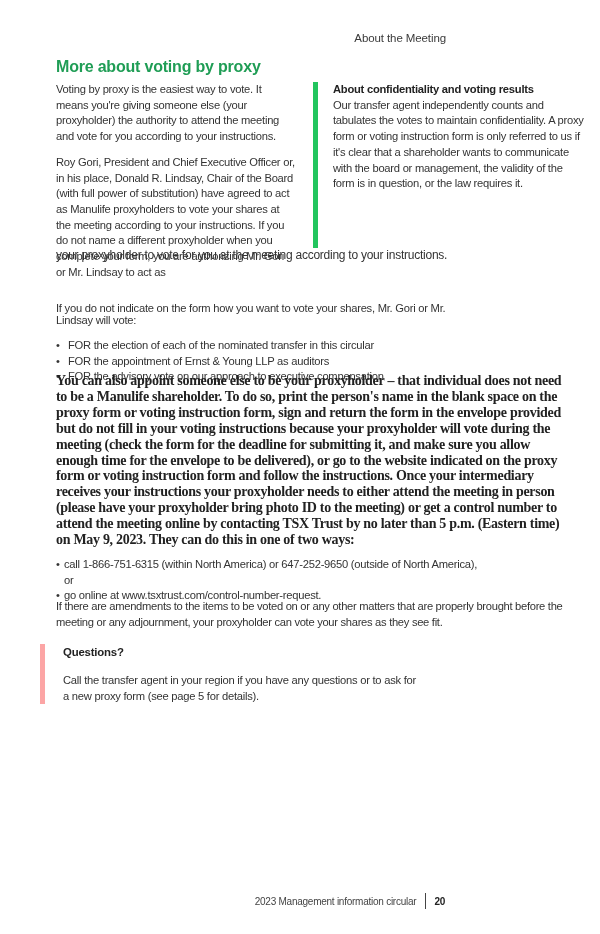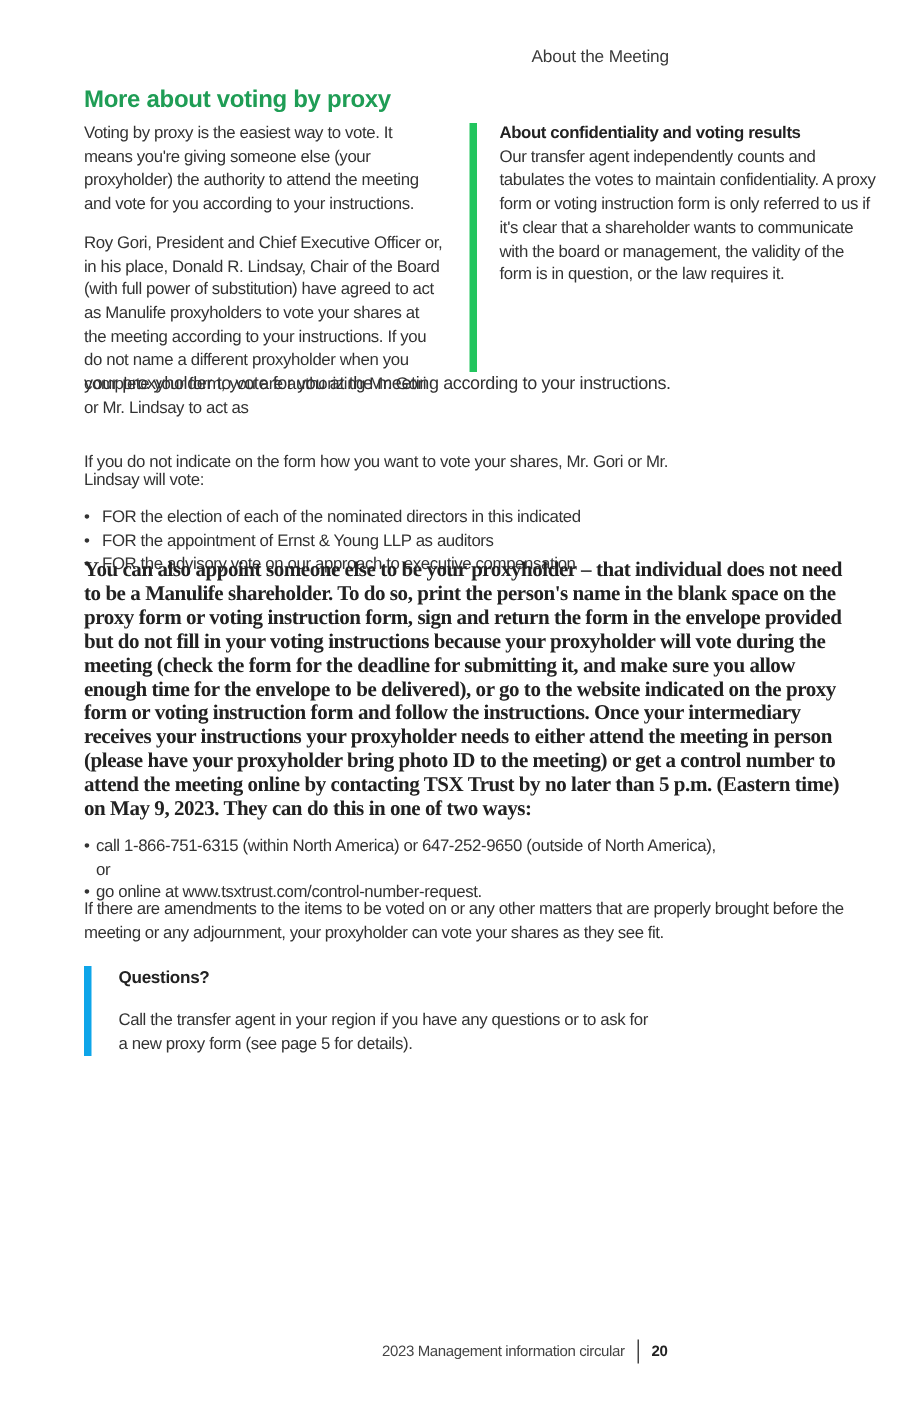--- a/index.html
+++ b/index.html
@@ -16,21 +16,21 @@
   .wrap-line { position:absolute; left:56px; top:248px; font-size:12px; line-height:15.7px; letter-spacing:-0.25px; color:#333; }
   .intro { position:absolute; left:56px; top:302px; font-size:11.2px; letter-spacing:-0.25px; color:#333; margin:0; }
   .bullets { position:absolute; left:56px; top:338px; list-style:none; margin:0; padding:0; font-size:11.2px; line-height:15.7px; letter-spacing:-0.25px; color:#333; }
   .bullets li { position:relative; padding-left:12px; }
   .bullets li::before { content:"•"; position:absolute; left:0; top:0; color:#333; }
   .bold-para { position:absolute; left:56px; top:373px; width:510px; font-size:14px; line-height:15.9px; font-weight:bold; color:#222; letter-spacing:-0.3px; margin:0;font-family:Liberation Serif, serif; }
   .ways { position:absolute; left:56px; top:557px; list-style:none; margin:0; padding:0; font-size:11.2px; line-height:15.7px; letter-spacing:-0.25px; color:#333; }
   .ways li { position:relative; padding-left:8px; }
   .ways li::before { content:"•"; position:absolute; left:0; top:0; }
   .amend { position:absolute; left:56px; top:598px; width:512px; font-size:11.2px; line-height:16px; letter-spacing:-0.3px; color:#333; margin:0; }
-  .questions { position:absolute; left:56px; top:644px; width:360px; height:60px; border-left:5px solid #0ea5e9; padding-left:13px; }
+  .questions { position:absolute; left:40px; top:644px; width:360px; height:60px; border-left:5px solid #fca5a5; padding-left:13px; }
   .questions .q-head { position:absolute; left:18px; top:2px; font-size:11.4px; font-weight:bold; color:#222; margin:0; letter-spacing:-0.2px; }
   .questions .q-body { position:absolute; left:18px; top:28px; width:360px; font-size:11.2px; line-height:16px; letter-spacing:-0.25px; color:#333; margin:0; }
   .footer { position:absolute; right:38px; top:893px; font-size:10px; color:#444; display:flex; align-items:center; letter-spacing:-0.25px; }
   .footer .divider { display:inline-block; width:1px; height:16px; background:#444; margin:0 8px 0 9px; }
   .footer .pnum { font-weight:bold; color:#222; }
 </style>
 </head>
 <body>
 
 <div class="page">
@@ -47,21 +47,21 @@
   <div class="sidebar">
     <p class="sb-head">About confidentiality and voting results</p>
     <p>Our transfer agent independently counts and tabulates the votes to maintain confidentiality. A proxy form or voting instruction form is only referred to us if it's clear that a shareholder wants to communicate with the board or management, the validity of the form is in question, or the law requires it.</p>
   </div>
 
   <div class="wrap-line">your proxyholder to vote for you at the meeting according to your instructions.</div>
 
   <p class="intro">If you do not indicate on the form how you want to vote your shares, Mr. Gori or Mr. Lindsay will vote:</p>
 
   <ul class="bullets">
-    <li>FOR the election of each of the nominated directors in this indicated</li>
+    <li>FOR the election of each of the nominated transfer in this circular</li>
     <li>FOR the appointment of Ernst &amp; Young LLP as auditors</li>
     <li>FOR the advisory vote on our approach to executive compensation</li>
   </ul>
 
   <p class="bold-para">You can also appoint someone else to be your proxyholder – that individual does not need to be a Manulife shareholder. To do so, print the person's name in the blank space on the proxy form or voting instruction form, sign and return the form in the envelope provided but do not fill in your voting instructions because your proxyholder will vote during the meeting (check the form for the deadline for submitting it, and make sure you allow enough time for the envelope to be delivered), or go to the website indicated on the proxy form or voting instruction form and follow the instructions. Once your intermediary receives your instructions your proxyholder needs to either attend the meeting in person (please have your proxyholder bring photo ID to the meeting) or get a control number to attend the meeting online by contacting TSX Trust by no later than 5 p.m. (Eastern time) on May 9, 2023. They can do this in one of two ways:</p>
 
   <ul class="ways">
     <li>call 1-866-751-6315 (within North America) or 647-252-9650 (outside of North America), or</li>
     <li>go online at www.tsxtrust.com/control-number-request.</li>
   </ul>

